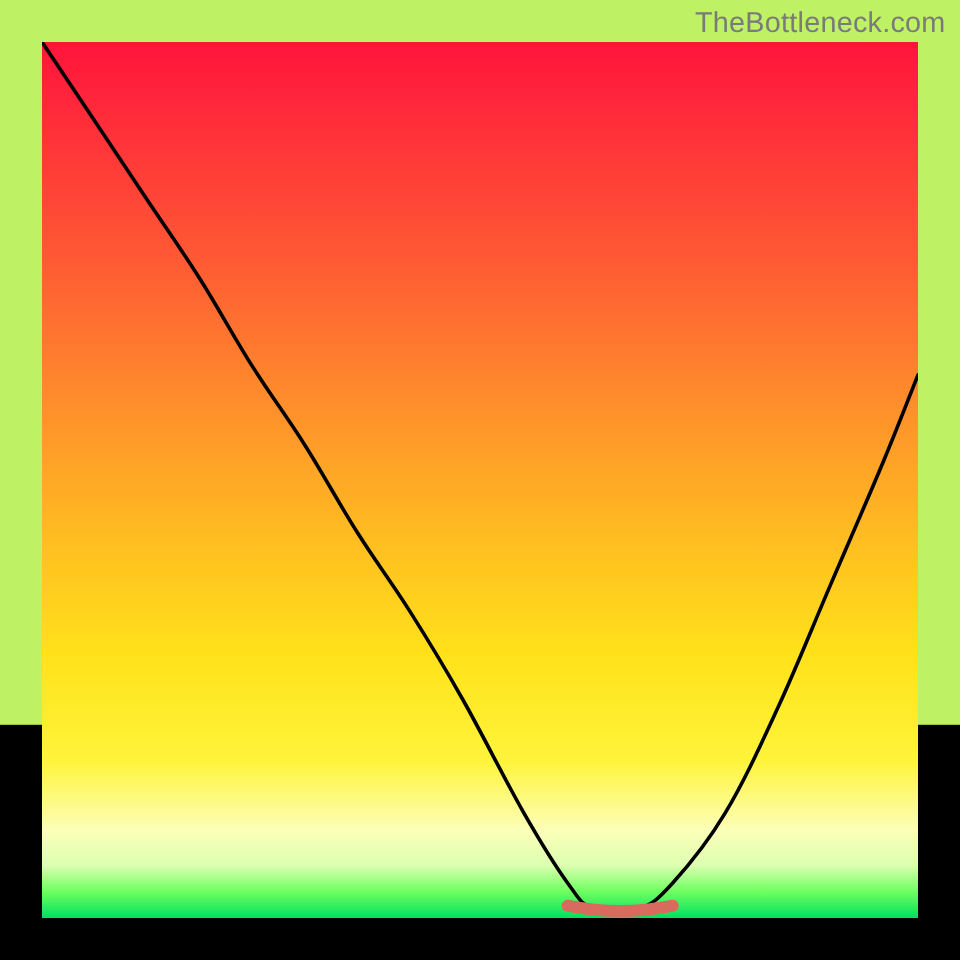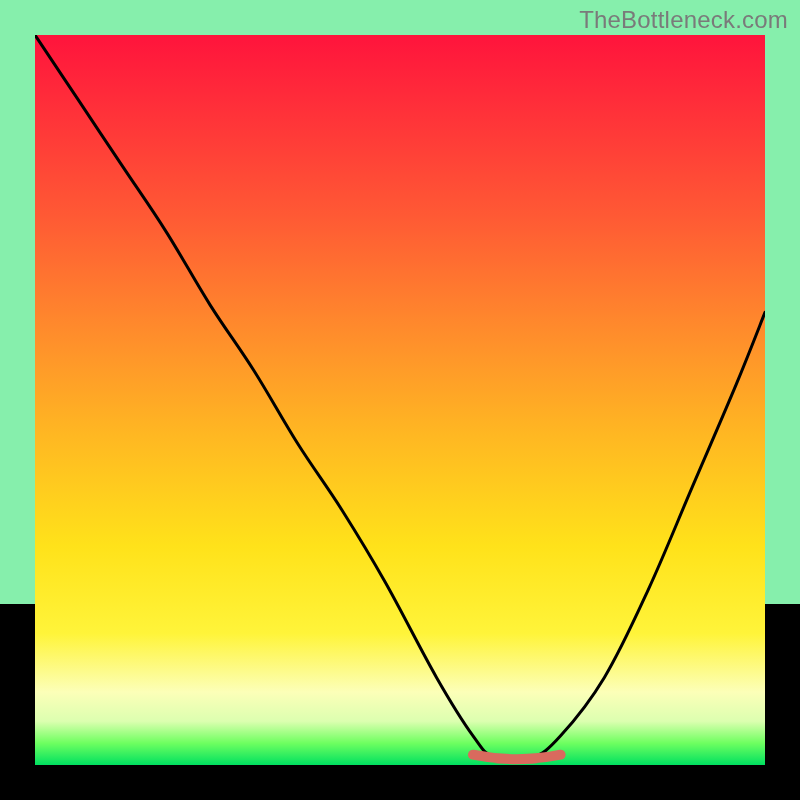--- a/index.html
+++ b/index.html
@@ -8,21 +8,21 @@
     width: 800px;
     height: 800px;
     background: #000;
     overflow: hidden;
     font-family: Arial, Helvetica, sans-serif;
   }
   .frame {
     position: relative;
     width: 800px;
     height: 604px;
-    background: #86efac;
+    background: #bef264;
   }
   .plot-area {
     position: absolute;
     left: 35px;
     top: 35px;
     width: 730px;
     height: 730px;
     overflow: hidden;
   }
   .gradient {

